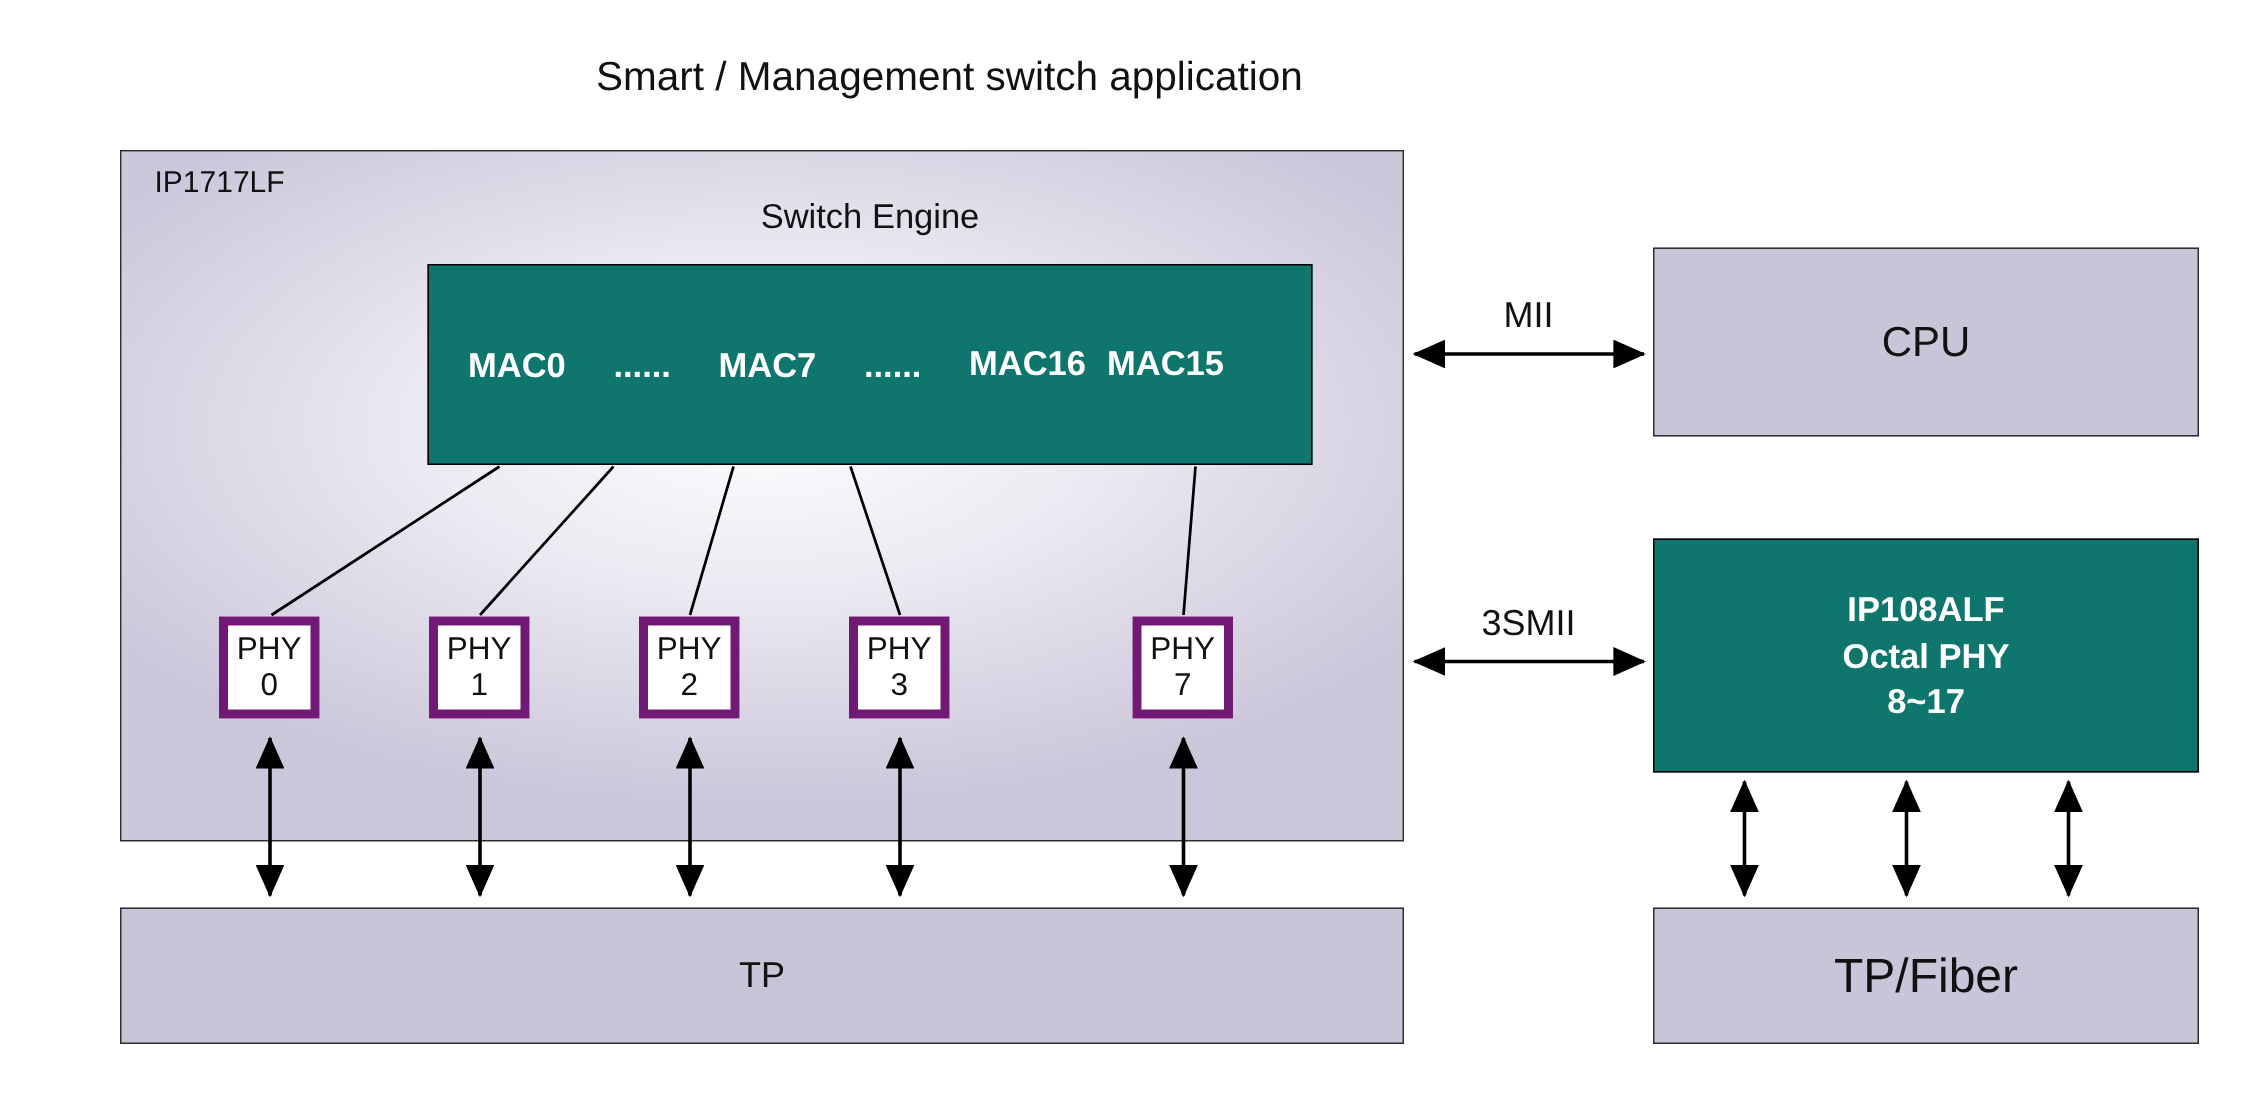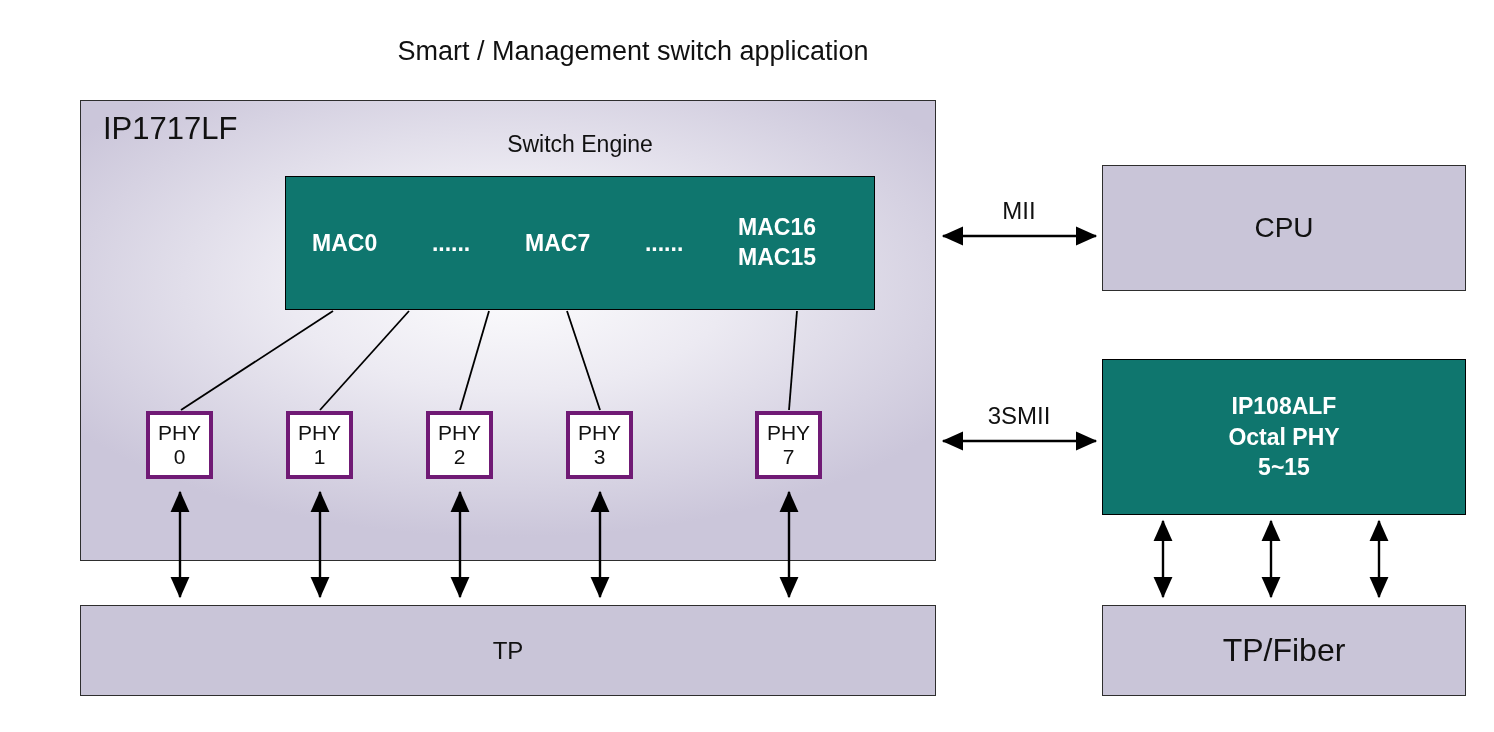--- a/index.html
+++ b/index.html
@@ -16,33 +16,33 @@
   .lav-grad {
     background: radial-gradient(ellipse 62% 55% at 50% 40%,
       #fdfdfe 0%, #eceaf2 42%, #cbc6da 100%);
   }
   .blk { background: #0f766e; color: #ffffff; border-color: #000; }
   .flex-center { display: flex; align-items: center; justify-content: center; }
 
   #title { top: 36px; left: 0; width: 1266px; text-align: center; font-size: 27px; }
 
   #chip { left: 80px; top: 100px; width: 856px; height: 461px; }
-  #chip-name { left: 103px; top: 111px; font-size: 31px; }
+  #chip-name { left: 103px; top: 111px; font-size: 20px; }
   #engine-title { left: 285px; top: 131px; width: 590px; text-align: center; font-size: 23px; }
 
   #mac-block {
     left: 285px; top: 176px; width: 590px; height: 134px;
     display: flex; align-items: center; justify-content: space-between;
     padding: 0 58px 0 26px; font-size: 23px; font-weight: 700;
   }
-  .mac-stack { display: flex; flex-direction: column; line-height: 1.3; }
+  .mac-stack { display: flex; flex-direction: row; line-height: 1.3; gap: 14px; }
 
   .phy {
     top: 411px; width: 67px; height: 68px;
-    background: #ffffff; border: 4px solid #701a75;
+    background: #ffffff; border: 6px solid #701a75;
     display: flex; flex-direction: column; align-items: center; justify-content: center;
     font-size: 21px; line-height: 1.15; text-align: center;
   }
 
   #tp-box { left: 80px; top: 605px; width: 856px; height: 91px; font-size: 24px; }
   #cpu-box { left: 1102px; top: 165px; width: 364px; height: 126px; font-size: 28px; }
   #octal-box {
     left: 1102px; top: 359px; width: 364px; height: 156px;
     display: flex; flex-direction: column; align-items: center; justify-content: center;
     font-size: 23px; font-weight: 700; line-height: 1.32; text-align: center;
@@ -102,21 +102,21 @@
     <span>TP</span>
   </div>
 
   <div id="cpu-box" class="box lav flex-center">
     <span>CPU</span>
   </div>
 
   <div id="octal-box" class="box blk">
     <span>IP108ALF</span>
     <span>Octal PHY</span>
-    <span>5~15</span>
+    <span>8~17</span>
   </div>
 
   <div id="tpfiber-box" class="box lav flex-center">
     <span>TP/Fiber</span>
   </div>
 
   <div id="mii-label" class="bus-label">MII</div>
   <div id="smii-label" class="bus-label">3SMII</div>
 
   <svg id="wires" class="abs" width="1494" height="732" viewBox="0 0 1494 732">

